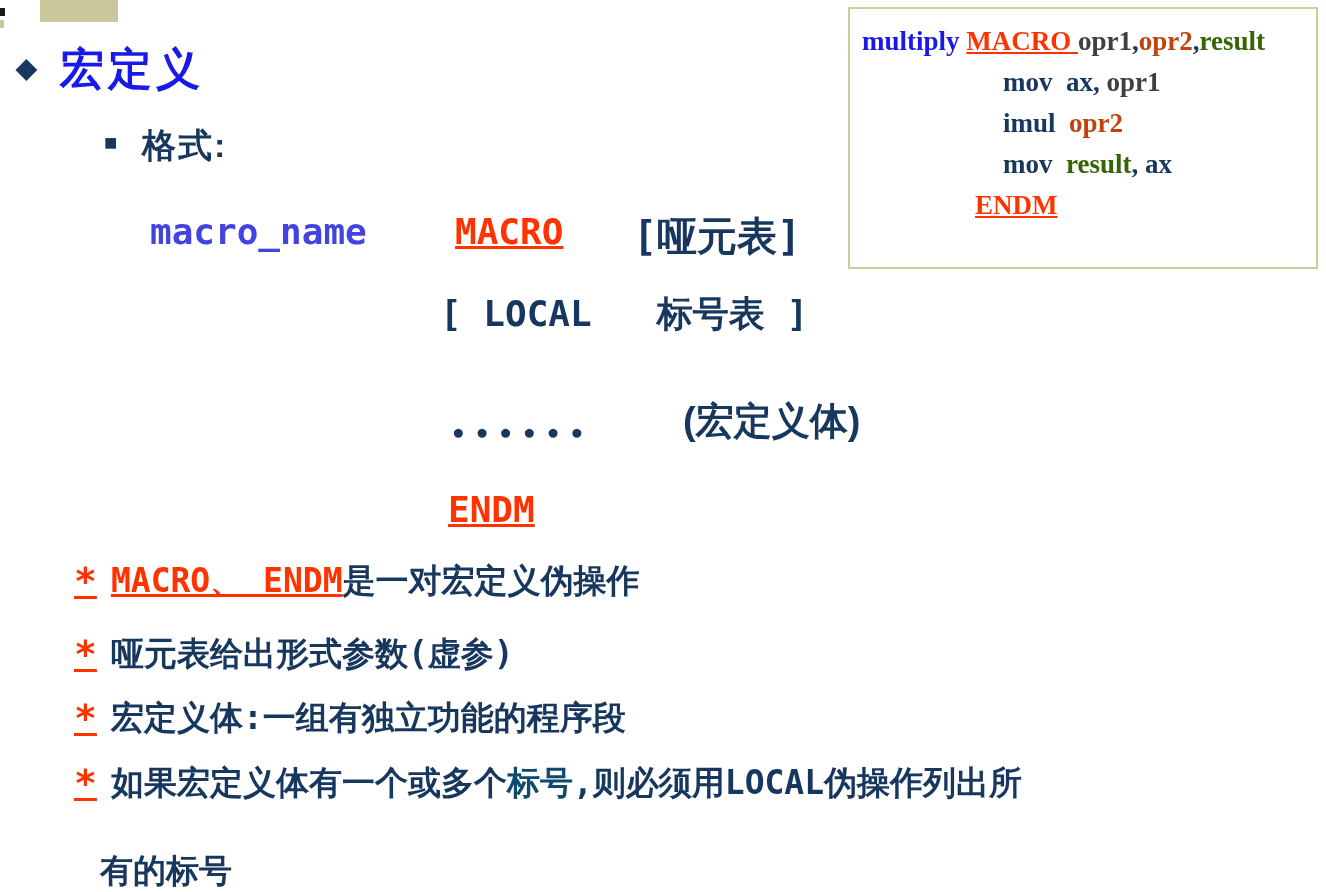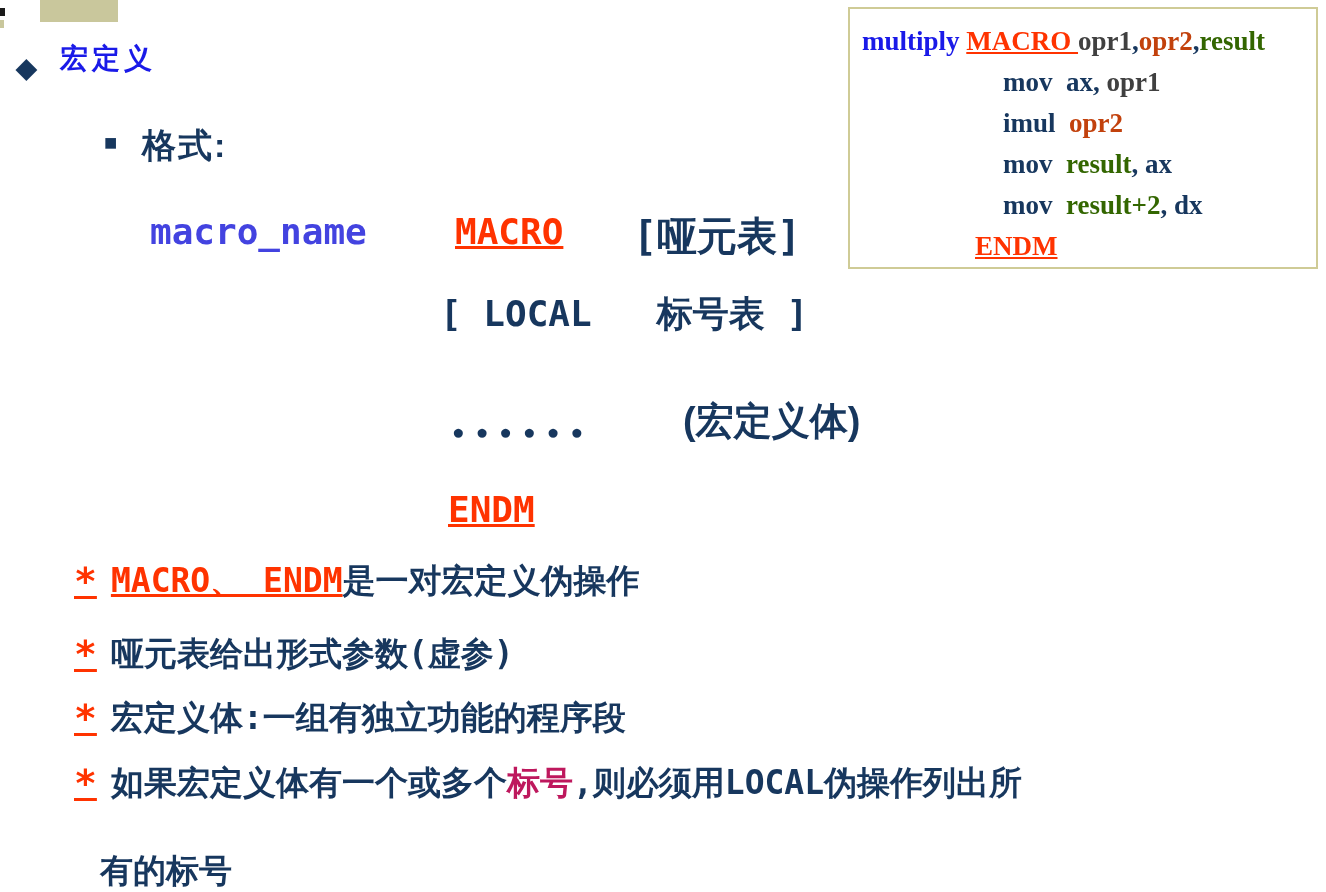--- a/index.html
+++ b/index.html
@@ -13,33 +13,33 @@
   .abs{position:absolute;}
   .b{font-weight:bold;}
   .mono{font-family:"DejaVu Sans Mono","Liberation Sans",sans-serif;}
   .pre{white-space:pre-wrap;}
 
   
   .navy{color:#17375E;}
   .blue{color:#1A1AE8;}
   .blue2{color:#4343E0;}
   .red{color:#FF3300;text-decoration:underline;}
-  .maroon{color:#be185d;}
+  .maroon{color:#0c4a6e;}
   .violet{color:#404040;}
   .brown{color:#c2410c;}
   .green{color:#336600;}
 
   
   .edge-mark-dark{left:0;top:8px;width:5px;height:8px;background:#1a1a1a;}
   .edge-mark-tan{left:0;top:20px;width:4px;height:8px;background:#C9C79C;}
   .khaki-rect{left:40px;top:0;width:78px;height:22px;background:#C9C79C;}
 
   
   .title-bullet{left:16px;top:52px;font-size:27px;}
-  .title-text{left:60px;top:40px;font-size:28px;letter-spacing:4px;}
+  .title-text{left:60px;top:40px;font-size:44px;letter-spacing:4px;}
 
   
   .fmt-bullet{left:104px;top:130px;font-size:22px;}
   .fmt-text{left:142px;top:123px;font-size:34px;letter-spacing:2px;}
 
   
   .syn1-name{left:150px;top:211px;font-size:36px;}
   .syn1-kw{left:455px;top:211px;font-size:36px;}
   .syn1-opr{left:633px;top:209px;font-size:40px;}
   .syn2{left:440px;top:290px;font-size:36px;}
@@ -116,17 +116,16 @@
   </div>
   <div class="abs note n4b b mono">
     <span class="navy">有的标号</span>
   </div>
 
   <div class="abs codebox">
     <div class="codeline"><span class="blue">multiply </span><span class="red">MACRO </span><span class="violet">opr1</span><span class="navy">,</span><span class="brown">opr2</span><span class="navy">,</span><span class="green">result</span></div>
     <div class="codeline indent1"><span class="navy">mov  ax, </span><span class="violet">opr1</span></div>
     <div class="codeline indent1"><span class="navy">imul  </span><span class="brown">opr2</span></div>
     <div class="codeline indent1"><span class="navy">mov  </span><span class="green">result</span><span class="navy">, ax</span></div>
-    <div class="codeline indent1"><span class="navy">mov  </span><span class="green">result+2</span><span class="navy">, dx</span></div>
     <div class="codeline indent2"><span class="red">ENDM</span></div>
   </div>
 
 </div>
 
 </body></html>

